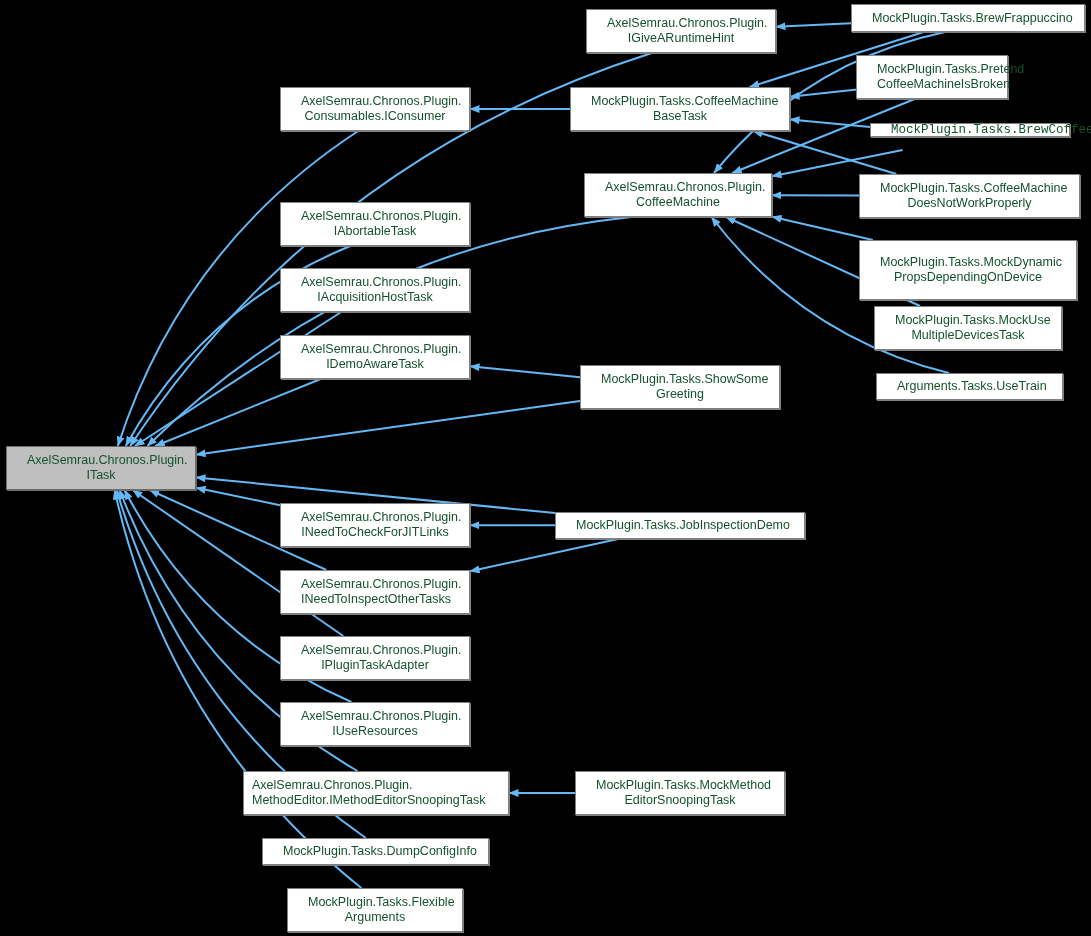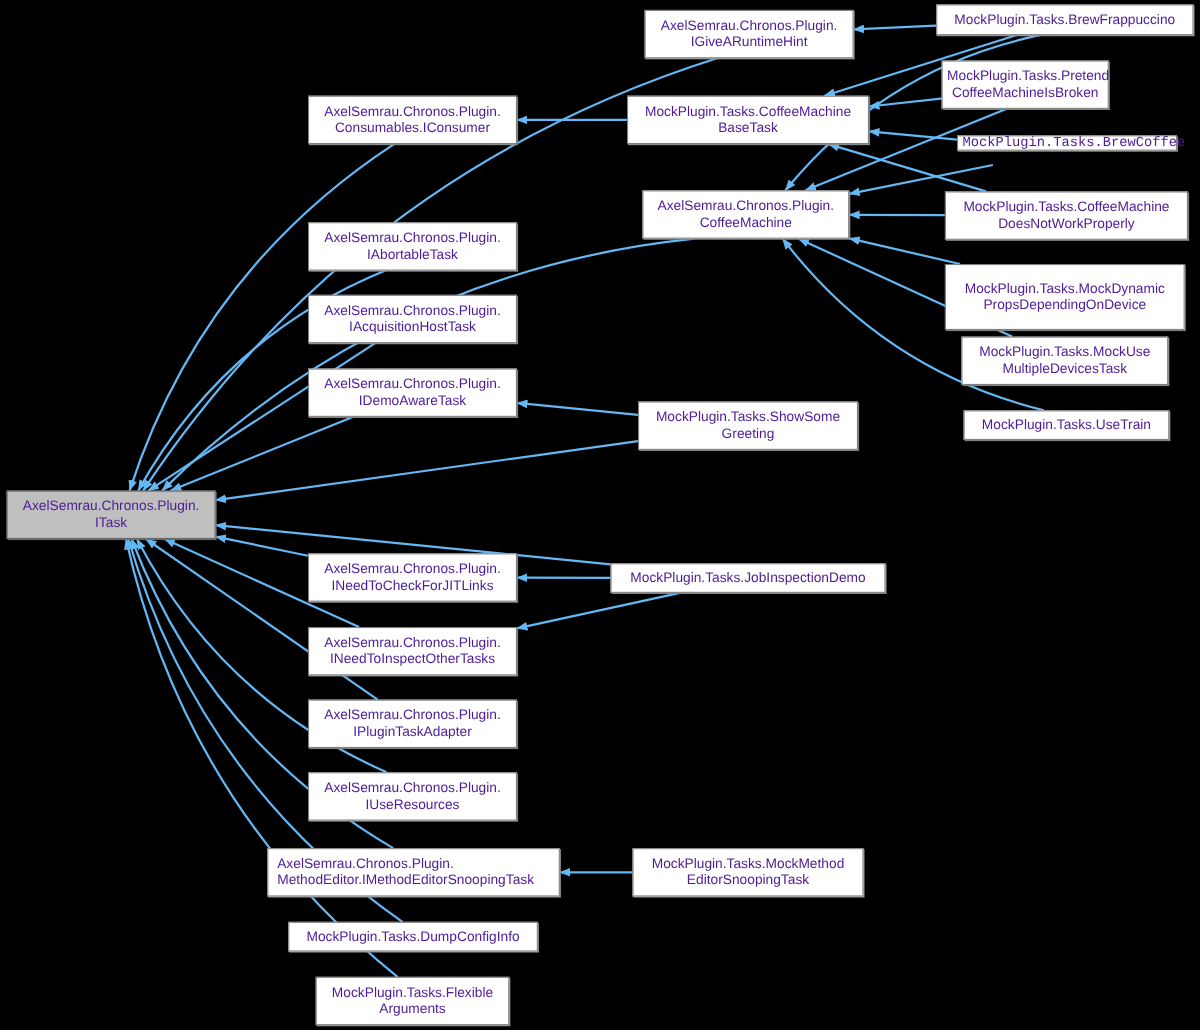--- a/index.html
+++ b/index.html
@@ -27,27 +27,27 @@
   .node {
     position: absolute;
     box-sizing: border-box;
     background: #ffffff;
     border: 1px solid #808080;
     box-shadow: 1px 1px 0 0 #808080;
     display: flex;
     align-items: center;
     justify-content: center;
     text-align: center;
-    color: #4c1d95;
+    color: #14532d;
     font-size: 12.5px;
     line-height: 15px;
     letter-spacing: 0px;
     z-index: 5;
     cursor: pointer;
-    padding: 0 4px;
+    padding: 0 20px;
   }
   .node.root {
     background: #bfbfbf;
     border: 1px solid #6b6b6b;
     box-shadow: 1px 1px 0 0 #6b6b6b;
   }
   .node.leftalign {
     justify-content: flex-start;
     text-align: left;
     padding-left: 8px;
@@ -163,21 +163,21 @@
         </span>
       </div>
       <div class="node" style="left: 874px; top: 306px; width: 188px; height: 44px; justify-content: flex-end;">
         <span>
           <span>MockPlugin.Tasks.MockUse</span>
           <span>MultipleDevicesTask</span>
         </span>
       </div>
       <div class="node" style="left: 876px; top: 373px; width: 187px; height: 27px;">
         <span>
-          <span>MockPlugin.Tasks.UseTrain</span>
+          <span>Arguments.Tasks.UseTrain</span>
         </span>
       </div>
       <div class="node" style="left: 280px; top: 202px; width: 190px; height: 44px;">
         <span>
           <span>AxelSemrau.Chronos.Plugin.</span>
           <span>IAbortableTask</span>
         </span>
       </div>
       <div class="node" style="left: 280px; top: 268px; width: 190px; height: 44px;">
         <span>

